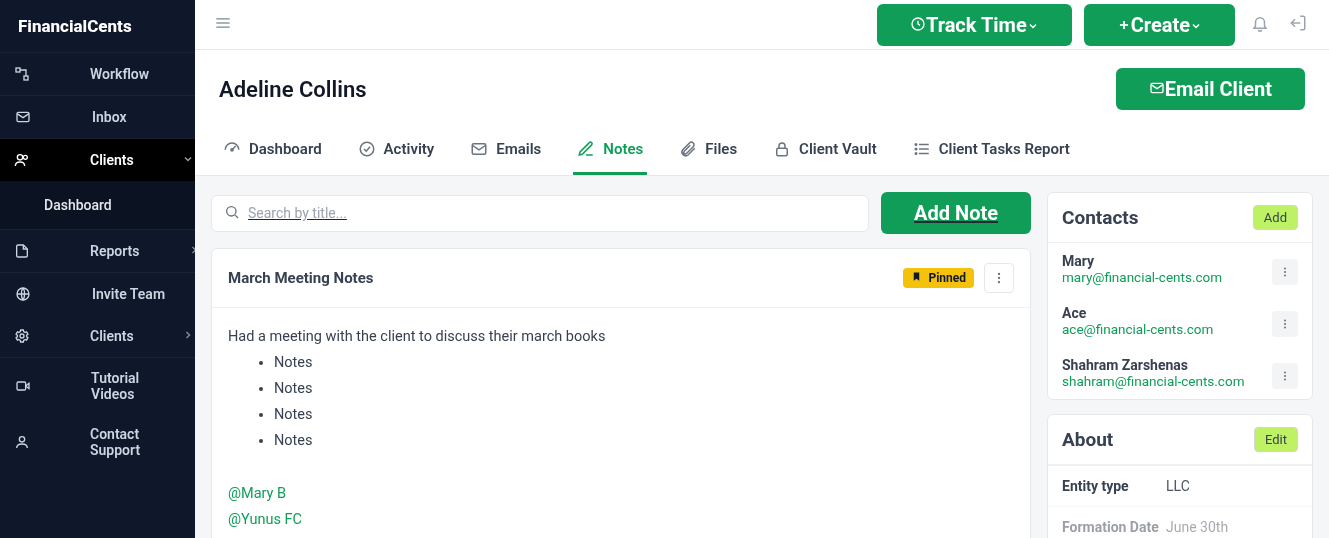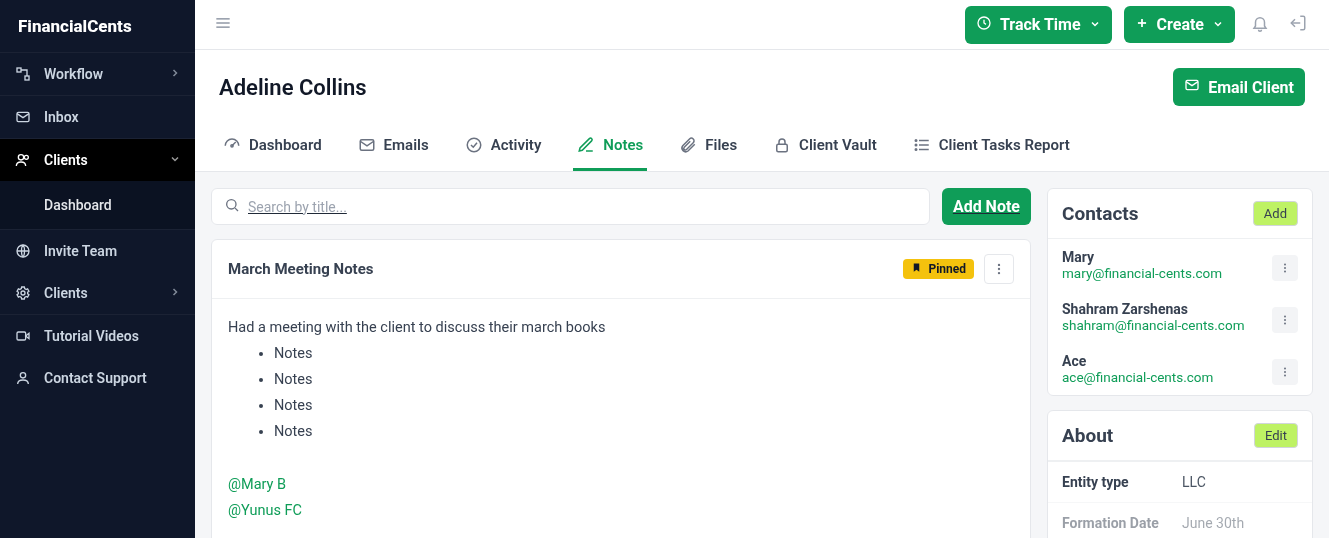--- a/index.html
+++ b/index.html
@@ -4,34 +4,34 @@
 <style>
   * { box-sizing: border-box; margin: 0; padding: 0; font-family: -apple-system, BlinkMacSystemFont, "Segoe UI", Roboto, "Helvetica Neue", Arial, sans-serif; }
   body { background: #f5f6f8; color: #1f2937; font-size: 14px; }
   .app { display: flex; width: 1329px; height: 538px; overflow: hidden; }
 
   
   .sidebar { width: 195px; background: #0f172a; color: #d1d5db; display: flex; flex-direction: column; }
   .brand { padding: 16px 18px; font-size: 17px; font-weight: 800; color: #ffffff; }
   .nav { flex: 1; overflow-y: auto; }
   .nav-group { border-top: 1px solid rgba(255,255,255,0.05); }
-  .nav-item { display: flex; align-items: center; padding: 12px 14px; cursor: pointer; color: #cbd5e1; font-weight: 600; font-size: 14px; }
+  .nav-item { display: flex; align-items: center; padding: 12px 14px; cursor: pointer; color: #cbd5e1; font-weight: 600; font-size: 14px; gap: 48px; }
   .nav-item .ic { width: 18px; height: 18px; margin-right: 12px; display:inline-flex; align-items:center; justify-content:center; }
   .nav-item .chev { margin-left: auto; opacity:.6 }
   .nav-item.active { background: #000; color: #fff; }
   .nav-sub { padding: 8px 0 8px 44px; background: #0b1222; }
   .nav-sub a { display:block; padding: 8px 0; color:#e5e7eb; font-size: 14px; font-weight:500; }
   .nav-sub a.dim { color:#94a3b8; }
 
   
   .main { flex:1; display:flex; flex-direction:column; min-width:0; }
   .topbar { height: 50px; background:#fff; border-bottom:1px solid #e5e7eb; display:flex; align-items:center; padding: 0 18px; gap:12px; }
   .hamburger { color:#9ca3af; cursor:pointer; }
   .top-actions { margin-left:auto; display:flex; align-items:center; gap:12px; }
-  .btn { display:inline-flex; align-items:center; gap:8px; padding: 8px 10px; border-radius:6px; font-weight:700; font-size:16px; cursor:pointer; border:1px solid transparent; }
+  .btn { display:inline-flex; align-items:center; padding: 8px 32px; border-radius:6px; font-weight:700; font-size:20px; cursor:pointer; border:1px solid transparent; }
   .btn-green { background:#0f9d58; color:#fff; }
   .btn-white { background:#fff; border:1px solid #d1d5db; color:#374151; }
   .icon-btn { color:#9ca3af; cursor:pointer; padding:4px; }
 
   
   .page-head { padding: 18px 24px 0 24px; background:#fff; border-bottom:1px solid #e5e7eb; }
   .page-head-top { display:flex; align-items:center; }
   .page-title { font-size: 22px; font-weight:600; color:#111827; }
   .page-head-actions { margin-left:auto; display:flex; gap:10px; }
 
@@ -64,21 +64,21 @@
   .side-card-head { display:flex; align-items:center; padding:12px 14px; border-bottom:1px solid #eef0f2; }
   .side-card-head h3 { font-size:19px; font-weight:700; color:#374151; }
   .side-card-head .sml-btn { margin-left:auto; font-size:13px; padding:4px 10px; border:1px solid #d1d5db; border-radius:4px; background:#bef264; cursor:pointer; color:#374151; }
   .contact { padding:10px 14px; display:flex; align-items:flex-end; }
   .contact .info { flex:1; }
   .contact .name { font-weight:700; color:#374151; }
   .contact .mail { color:#0f9d58; font-size:13.5px; }
   .contact .kebab2 { width:26px; height:26px; background:#f3f4f6; border-radius:4px; display:flex; align-items:center; justify-content:center; cursor:pointer; color:#6b7280; }
 
   .about-row { display:flex; padding:12px 14px; border-top:1px solid #eef0f2; align-items:center; }
-  .about-row .k { font-weight:700; color:#374151; width:120px; }
+  .about-row .k { font-weight:700; color:#374151; width:104px; }
   .about-row .v { color:#4b5563; }
 
   svg { flex-shrink:0; }
 </style>
 </head>
 <body>
 
 <div class="app">
 
   <aside class="sidebar">
@@ -125,20 +125,34 @@
           <span>Clients</span>
           <span class="chev"><svg width="12" height="12" viewBox="0 0 24 24" fill="none" stroke="currentColor" stroke-width="3">
                 <polyline points="6 9 12 15 18 9"></polyline>
               </svg></span>
         </div>
         <div class="nav-sub">
           <a>Dashboard</a>
         </div>
       </div>
 
+      <div class="nav-group">
+        <div class="nav-item">
+          <span class="ic">
+              <svg width="16" height="16" viewBox="0 0 24 24" fill="none" stroke="currentColor" stroke-width="2">
+                <path d="M14 3H6a2 2 0 0 0-2 2v14a2 2 0 0 0 2 2h12a2 2 0 0 0 2-2V9z"></path>
+                <polyline points="14 3 14 9 20 9"></polyline>
+              </svg>
+            </span>
+          <span>Reports</span>
+          <span class="chev"><svg width="12" height="12" viewBox="0 0 24 24" fill="none" stroke="currentColor" stroke-width="3">
+                <polyline points="9 18 15 12 9 6"></polyline>
+              </svg></span>
+        </div>
+      </div>
 
       <div class="nav-group">
         <div class="nav-item">
           <span class="ic">
               <svg width="16" height="16" viewBox="0 0 24 24" fill="none" stroke="currentColor" stroke-width="2">
                 <circle cx="12" cy="12" r="9"></circle>
                 <path d="M3 12h18M12 3c3 3 3 15 0 18M12 3c-3 3-3 15 0 18"></path>
               </svg>
             </span>
           <span>Invite Team</span>
@@ -238,31 +252,31 @@
         <div class="tab">
           <svg width="18" height="18" viewBox="0 0 24 24" fill="none" stroke="currentColor" stroke-width="2">
               <path d="M21 13a9 9 0 1 0-18 0"></path>
               <path d="M12 13l5-5"></path>
               <circle cx="12" cy="13" r="1.5"></circle>
             </svg>
           <span>Dashboard</span>
         </div>
         <div class="tab">
           <svg width="18" height="18" viewBox="0 0 24 24" fill="none" stroke="currentColor" stroke-width="2">
+              <circle cx="12" cy="12" r="9"></circle>
+              <polyline points="8 12 11 15 16 9"></polyline>
+            </svg>
+          <span>Activity</span>
+        </div>
+        <div class="tab">
+          <svg width="18" height="18" viewBox="0 0 24 24" fill="none" stroke="currentColor" stroke-width="2">
               <rect x="3" y="5" width="18" height="14" rx="2"></rect>
               <polyline points="3 7 12 13 21 7"></polyline>
             </svg>
           <span>Emails</span>
-        </div>
-        <div class="tab">
-          <svg width="18" height="18" viewBox="0 0 24 24" fill="none" stroke="currentColor" stroke-width="2">
-              <circle cx="12" cy="12" r="9"></circle>
-              <polyline points="8 12 11 15 16 9"></polyline>
-            </svg>
-          <span>Activity</span>
         </div>
         <div class="tab active">
           <svg width="18" height="18" viewBox="0 0 24 24" fill="none" stroke="currentColor" stroke-width="2">
               <path d="M12 20h9"></path>
               <path d="M16.5 3.5a2.1 2.1 0 0 1 3 3L7 19l-4 1 1-4z"></path>
             </svg>
           <span>Notes</span>
         </div>
         <div class="tab">
           <svg width="18" height="18" viewBox="0 0 24 24" fill="none" stroke="currentColor" stroke-width="2">
@@ -354,44 +368,44 @@
             <div class="kebab2">
                 <svg width="12" height="12" viewBox="0 0 24 24" fill="currentColor">
                   <circle cx="12" cy="5" r="2"></circle>
                   <circle cx="12" cy="12" r="2"></circle>
                   <circle cx="12" cy="19" r="2"></circle>
                 </svg>
               </div>
           </div>
           <div class="contact">
             <div class="info">
+              <div class="name">Ace</div>
+              <div class="mail">ace@financial-cents.com</div>
+            </div>
+            <div class="kebab2">
+                <svg width="12" height="12" viewBox="0 0 24 24" fill="currentColor">
+                  <circle cx="12" cy="5" r="2"></circle>
+                  <circle cx="12" cy="12" r="2"></circle>
+                  <circle cx="12" cy="19" r="2"></circle>
+                </svg>
+              </div>
+          </div>
+          <div class="contact">
+            <div class="info">
               <div class="name">Shahram Zarshenas</div>
               <div class="mail">shahram@financial-cents.com</div>
             </div>
             <div class="kebab2">
                 <svg width="12" height="12" viewBox="0 0 24 24" fill="currentColor">
                   <circle cx="12" cy="5" r="2"></circle>
                   <circle cx="12" cy="12" r="2"></circle>
                   <circle cx="12" cy="19" r="2"></circle>
                 </svg>
               </div>
           </div>
-          <div class="contact">
-            <div class="info">
-              <div class="name">Ace</div>
-              <div class="mail">ace@financial-cents.com</div>
-            </div>
-            <div class="kebab2">
-                <svg width="12" height="12" viewBox="0 0 24 24" fill="currentColor">
-                  <circle cx="12" cy="5" r="2"></circle>
-                  <circle cx="12" cy="12" r="2"></circle>
-                  <circle cx="12" cy="19" r="2"></circle>
-                </svg>
-              </div>
-          </div>
         </div>
 
         <div class="card">
           <div class="side-card-head">
             <h3>About</h3>
             <button class="sml-btn">Edit</button>
           </div>
           <div class="about-row">
             <div class="k">Entity type</div>
             <div class="v">LLC</div>

